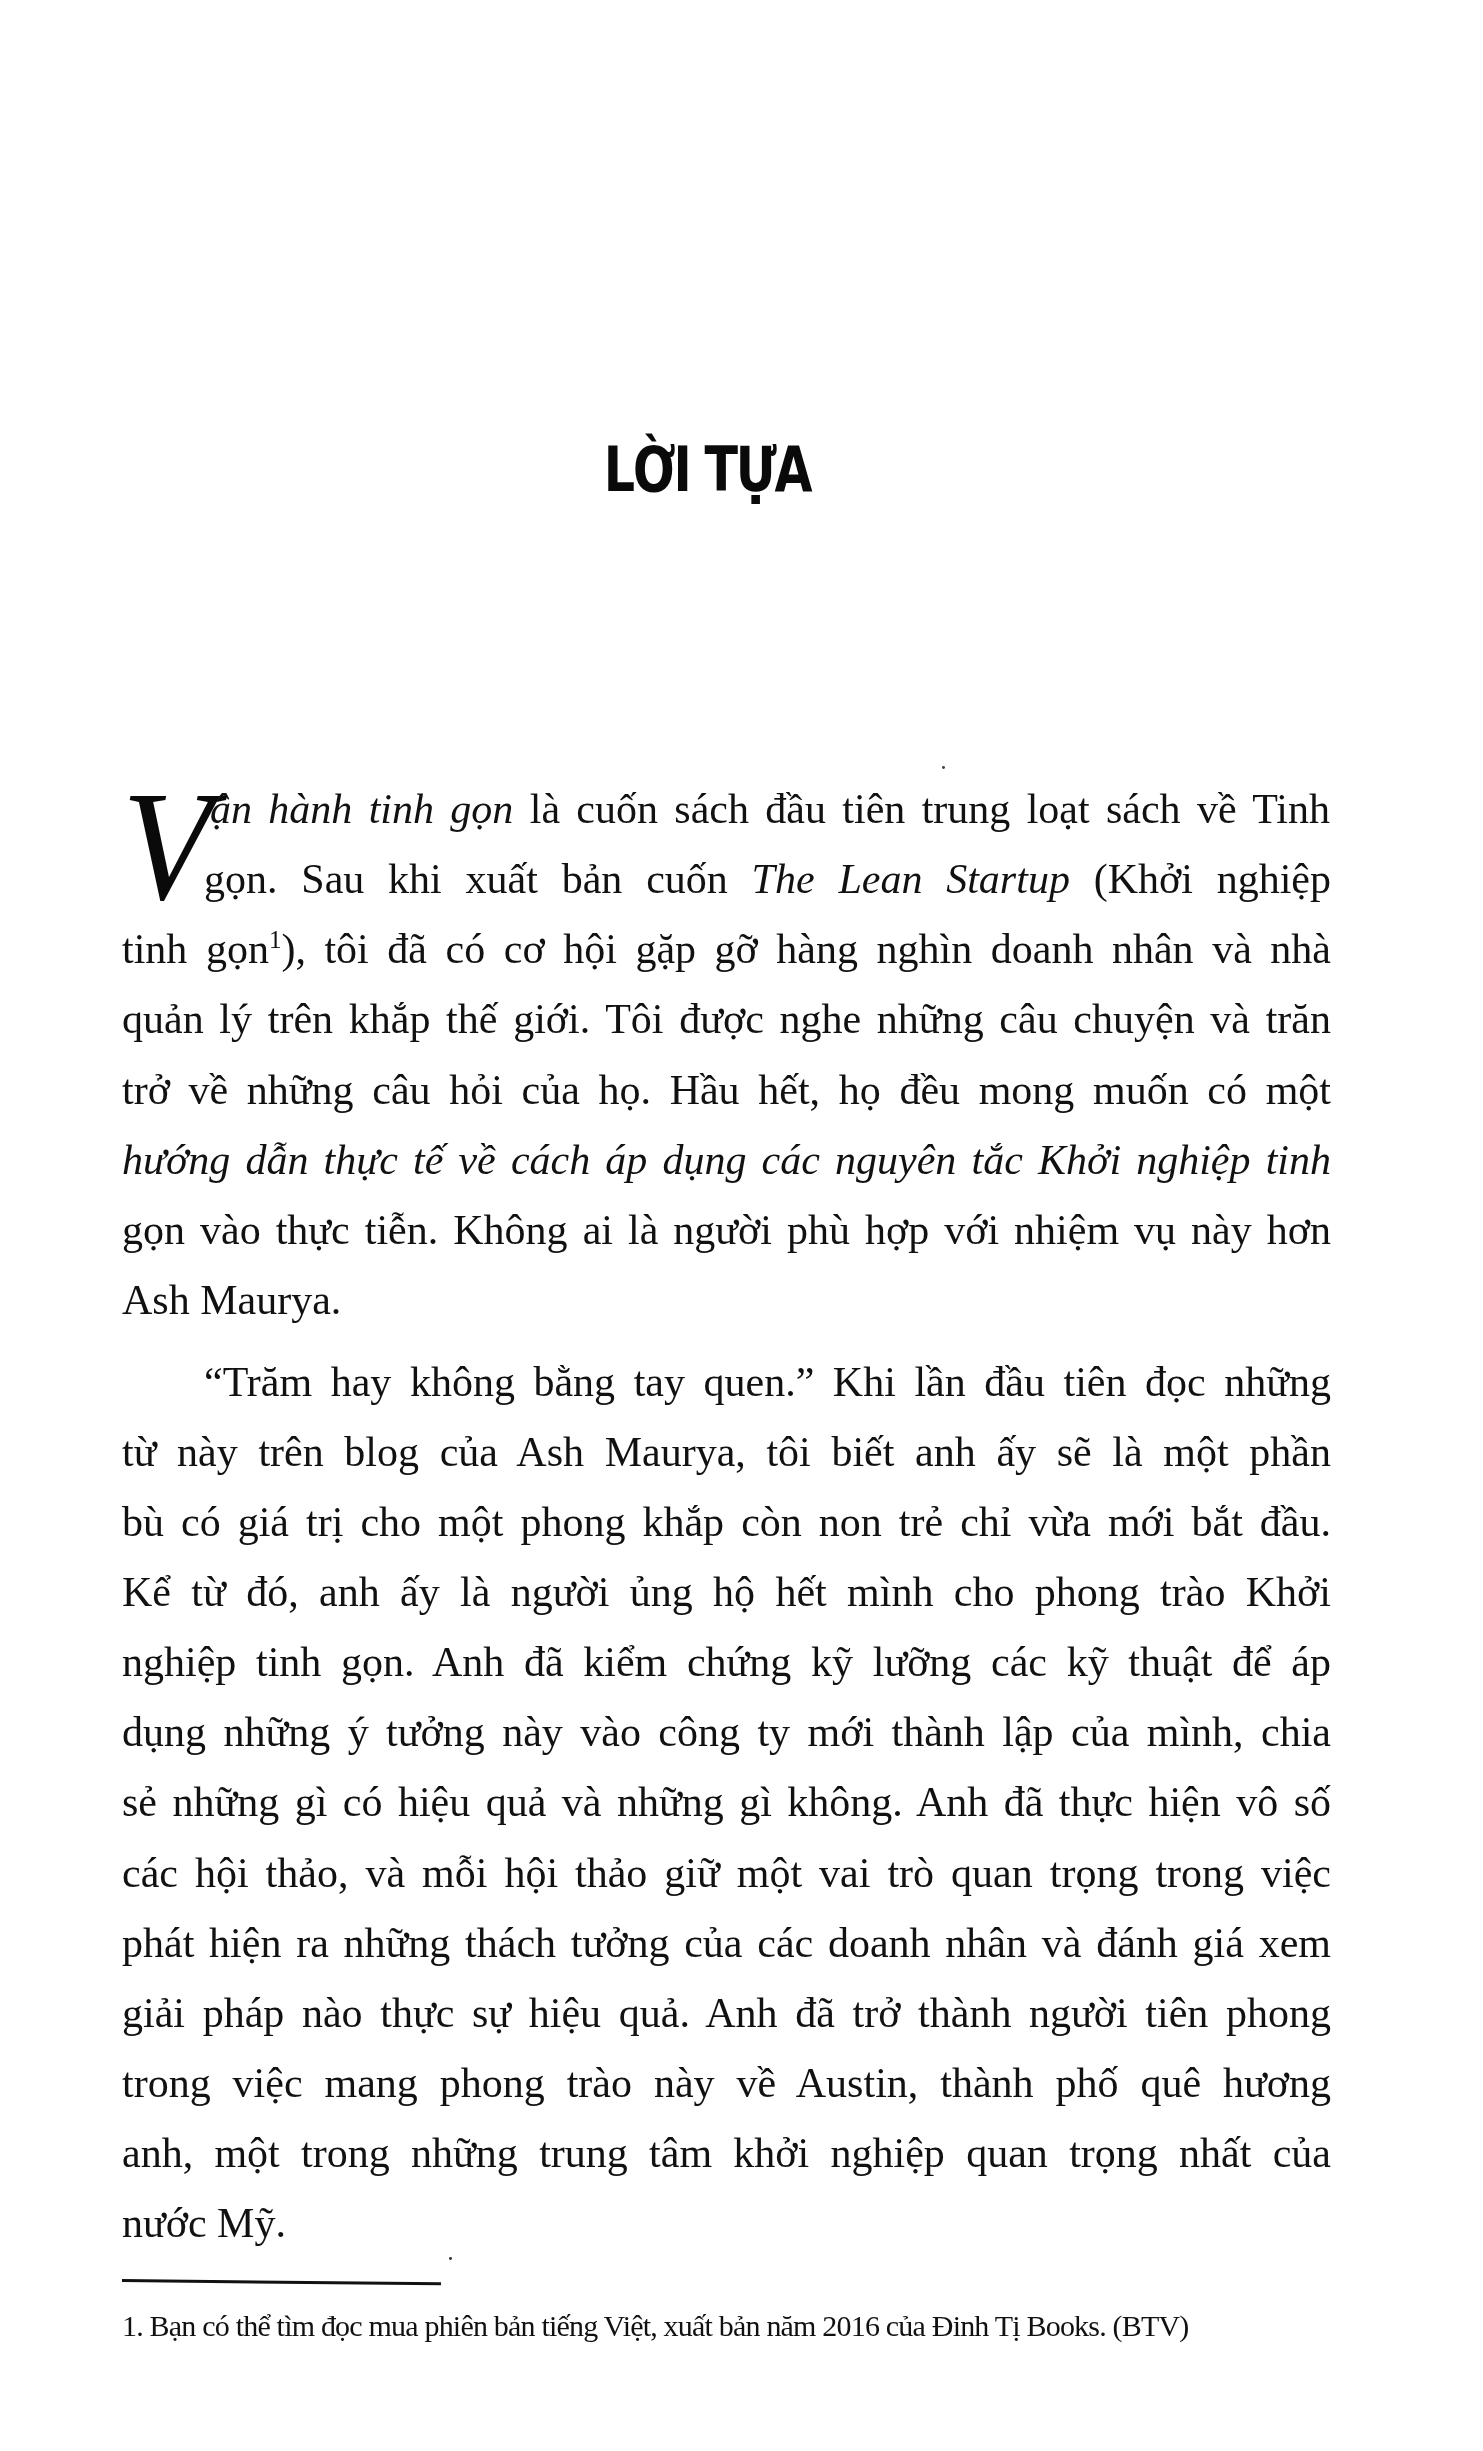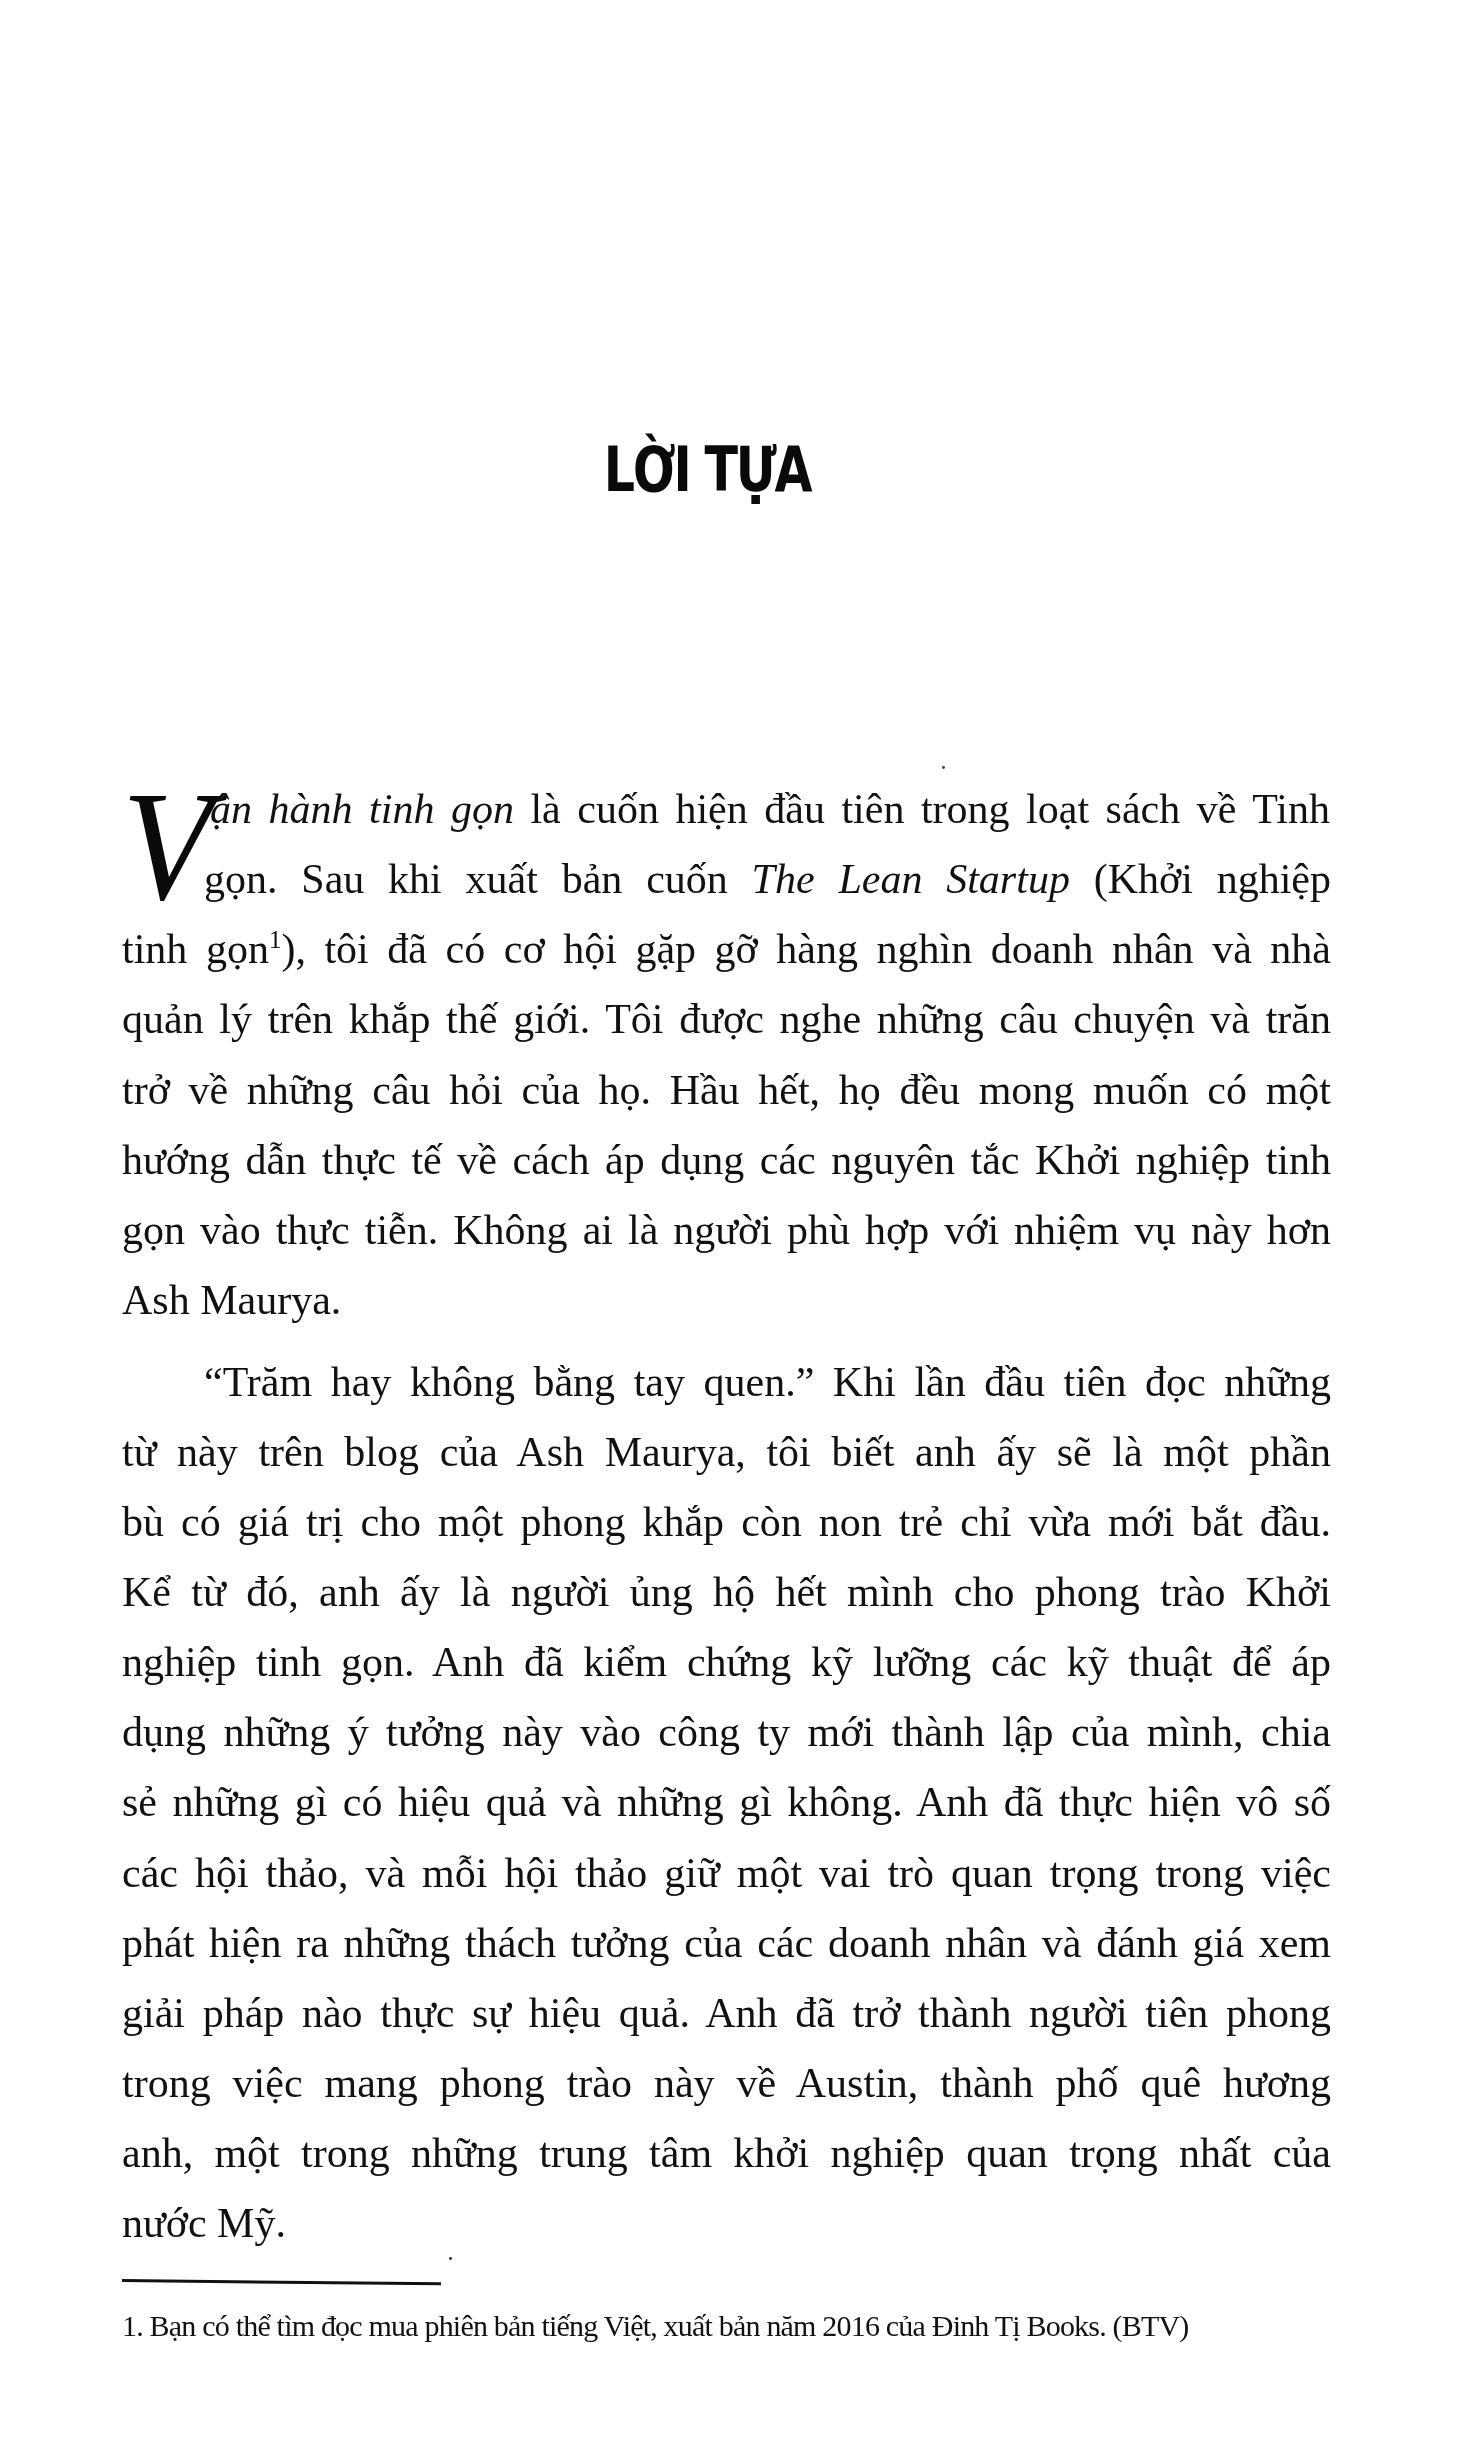--- a/index.html
+++ b/index.html
@@ -117,26 +117,26 @@
 </head>
 <body>
 
 <div class="page">
 
   <h1 class="chapter-title">LỜI TỰA</h1>
 
   <div class="drop-cap">V</div>
 
   <div class="body-text" id="body-text">
-      <div class="line" style="left: 88px; width: 1120px; top: 780px;"><span class="it">ận hành tinh gọn</span><span> là cuốn hiện đầu tiên trong loạt sách về Tinh</span></div>
+      <div class="line" style="left: 88px; width: 1120px; top: 780px;"><span class="it">ận hành tinh gọn</span><span> là cuốn sách đầu tiên trung loạt sách về Tinh</span></div>
       <div class="line" style="left: 82px; width: 1127px; top: 850px;"><span>gọn. Sau khi xuất bản cuốn </span><span class="it">The Lean Startup</span><span> (Khởi nghiệp</span></div>
       <div class="line" style="top: 920px;"><span>tinh gọn</span><sup class="fn">1</sup><span>), tôi đã có cơ hội gặp gỡ hàng nghìn doanh nhân và nhà</span></div>
       <div class="line" style="top: 990px;"><span>quản lý trên khắp thế giới. Tôi được nghe những câu chuyện và trăn</span></div>
       <div class="line" style="top: 1061px;"><span>trở về những câu hỏi của họ. Hầu hết, họ đều mong muốn có một</span></div>
-      <div class="line" style="top: 1131px;"><span>hướng dẫn thực tế về cách áp dụng các nguyên tắc Khởi nghiệp tinh</span></div>
+      <div class="line" style="top: 1131px; font-style: italic;"><span>hướng dẫn thực tế về cách áp dụng các nguyên tắc Khởi nghiệp tinh</span></div>
       <div class="line" style="top: 1201px;"><span>gọn vào thực tiễn. Không ai là người phù hợp với nhiệm vụ này hơn</span></div>
       <div class="line last" style="top: 1271px;"><span>Ash Maurya.</span></div>
       <div class="line indent-first" style="top: 1353px;"><span>“Trăm hay không bằng tay quen.” Khi lần đầu tiên đọc những</span></div>
       <div class="line" style="top: 1423px;"><span>từ này trên blog của Ash Maurya, tôi biết anh ấy sẽ là một phần</span></div>
       <div class="line" style="top: 1493px;"><span>bù có giá trị cho một phong khắp còn non trẻ chỉ vừa mới bắt đầu.</span></div>
       <div class="line" style="top: 1563px;"><span>Kể từ đó, anh ấy là người ủng hộ hết mình cho phong trào Khởi</span></div>
       <div class="line" style="top: 1633px;"><span>nghiệp tinh gọn. Anh đã kiểm chứng kỹ lưỡng các kỹ thuật để áp</span></div>
       <div class="line" style="top: 1703px;"><span>dụng những ý tưởng này vào công ty mới thành lập của mình, chia</span></div>
       <div class="line" style="top: 1773px;"><span>sẻ những gì có hiệu quả và những gì không. Anh đã thực hiện vô số</span></div>
       <div class="line" style="top: 1844px;"><span>các hội thảo, và mỗi hội thảo giữ một vai trò quan trọng trong việc</span></div>

